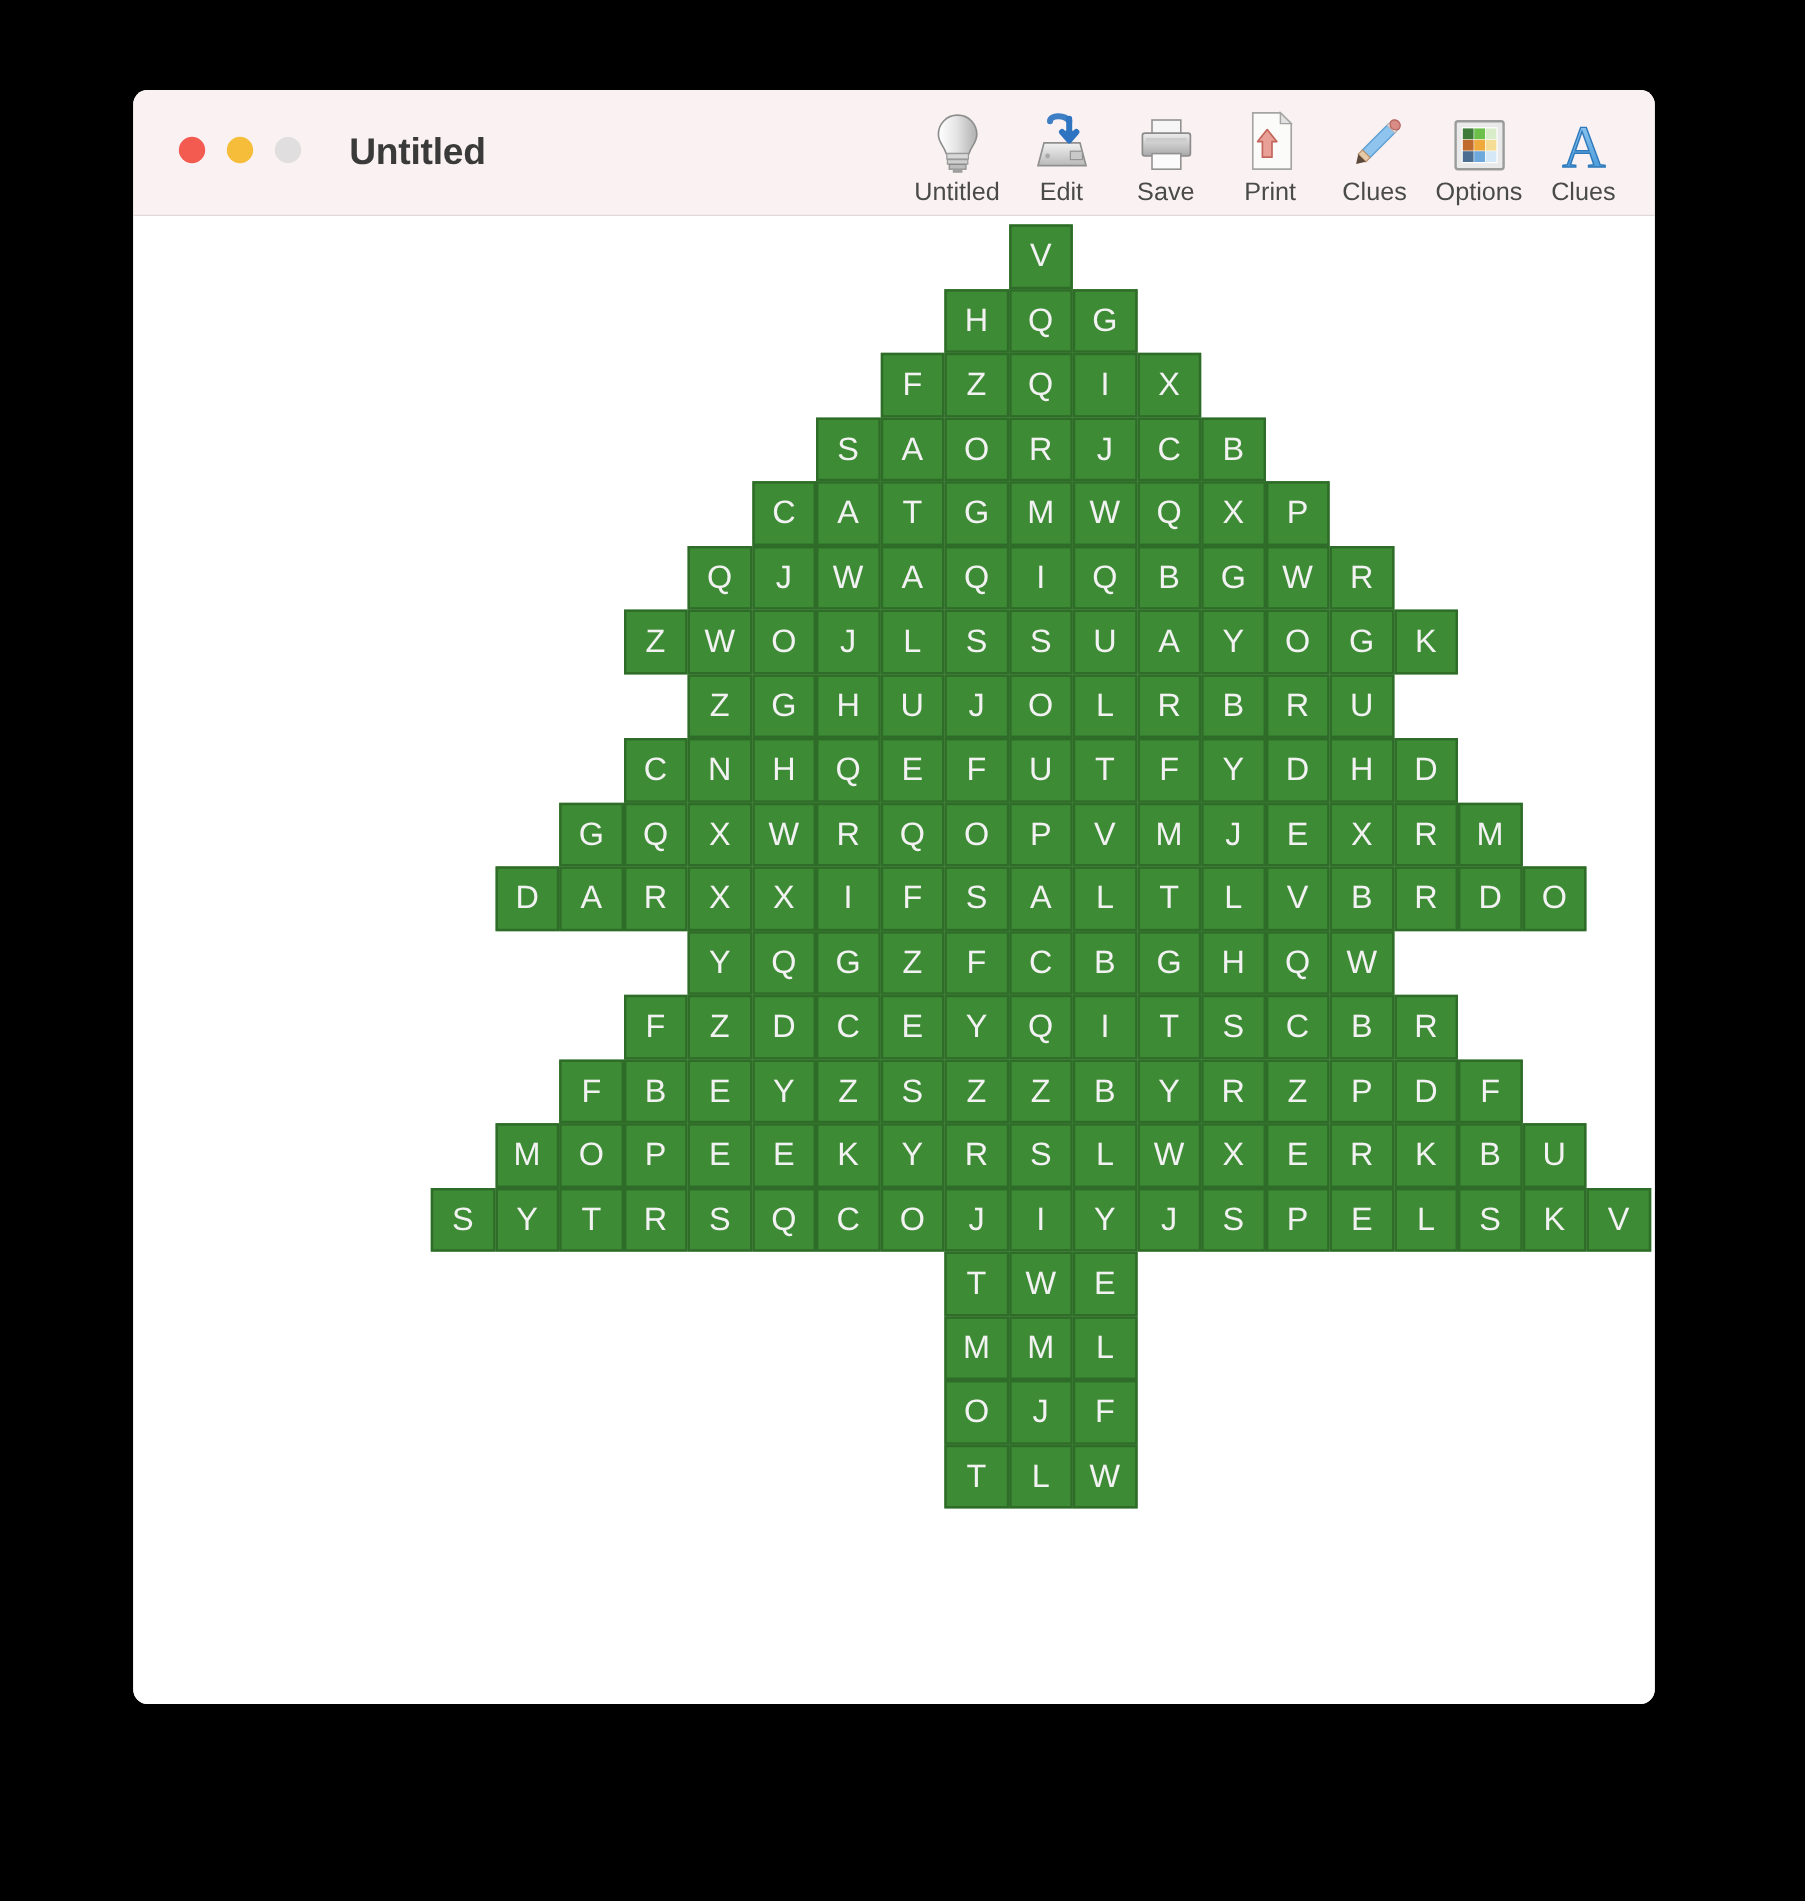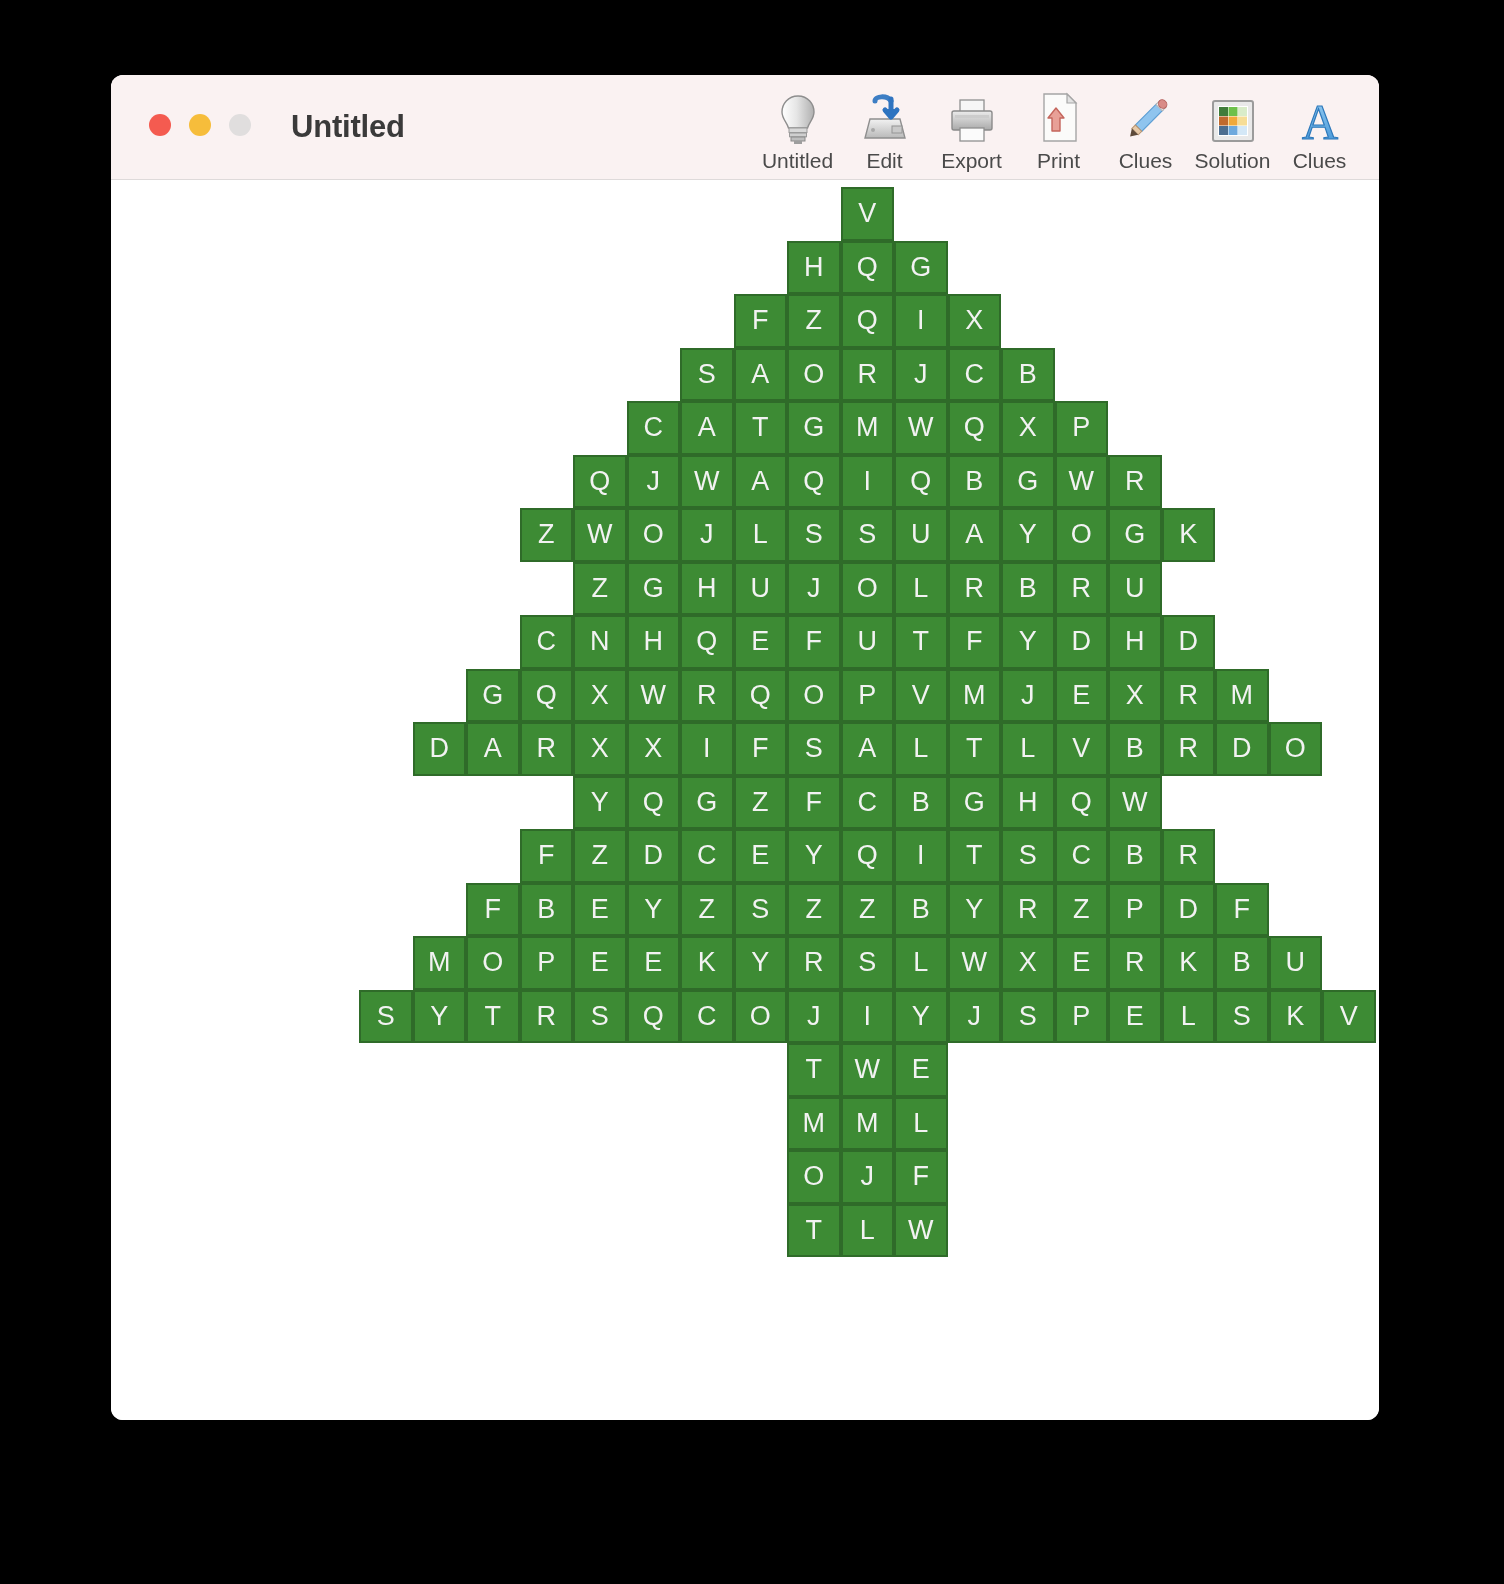--- a/index.html
+++ b/index.html
@@ -187,21 +187,21 @@
                 <stop offset="0" stop-color="#ececec"></stop>
                     <stop offset="1" stop-color="#a9a9a9"></stop>
                   </linearGradient>
                 </defs>
               <rect x="13" y="5" width="24" height="12" fill="#f6f6f6" stroke="#909090" stroke-width="1.3"></rect>
               <rect x="5" y="16" width="40" height="19" rx="2" fill="url(#prg)" stroke="#8b8b8b" stroke-width="1.4"></rect>
               <rect x="8" y="20" width="34" height="3" fill="#cccccc"></rect>
               <rect x="13" y="33" width="24" height="13" fill="#fbfbfb" stroke="#909090" stroke-width="1.3"></rect>
             </svg>
           </div>
-          <div class="tblabel">Export</div>
+          <div class="tblabel">Save</div>
         </div>
 
         <div class="tbitem">
           <div class="tbicon">
             <svg width="46" height="54" viewBox="0 0 46 54">
               <path d="M8 3 L31 3 L40 12 L40 50 L8 50 Z" fill="#fbfbfa" stroke="#a5a5a5" stroke-width="1.4"></path>
               <path d="M31 3 L31 12 L40 12 Z" fill="#e2e2e2" stroke="#a5a5a5" stroke-width="1.2"></path>
               <path d="M20 17 L28 27 L24 27 L24 40 L16 40 L16 27 L12 27 Z" fill="#e8a097" stroke="#c4655c" stroke-width="1.4" stroke-linejoin="round"></path>
             </svg>
           </div>
@@ -232,21 +232,21 @@
               <rect x="19.5" y="10" width="9" height="9" fill="#6cc04a"></rect>
               <rect x="29" y="10" width="9" height="9" fill="#d9ecc9"></rect>
               <rect x="10" y="19.5" width="9" height="9" fill="#c06a2e"></rect>
               <rect x="19.5" y="19.5" width="9" height="9" fill="#f0a93b"></rect>
               <rect x="29" y="19.5" width="9" height="9" fill="#f6dd96"></rect>
               <rect x="10" y="29" width="9" height="9" fill="#4c6e90"></rect>
               <rect x="19.5" y="29" width="9" height="9" fill="#6ea9dd"></rect>
               <rect x="29" y="29" width="9" height="9" fill="#d4e8f7"></rect>
             </svg>
           </div>
-          <div class="tblabel">Solution</div>
+          <div class="tblabel">Options</div>
         </div>
 
         <div class="tbitem">
           <div class="tbicon">
             <svg width="48" height="50" viewBox="0 0 48 50">
               <defs>
                   <linearGradient id="ag" x1="0" y1="0" x2="0" y2="1">
                 <stop offset="0" stop-color="#9dd2f5"></stop>
                     <stop offset="1" stop-color="#3b8fd4"></stop>
                   </linearGradient>

